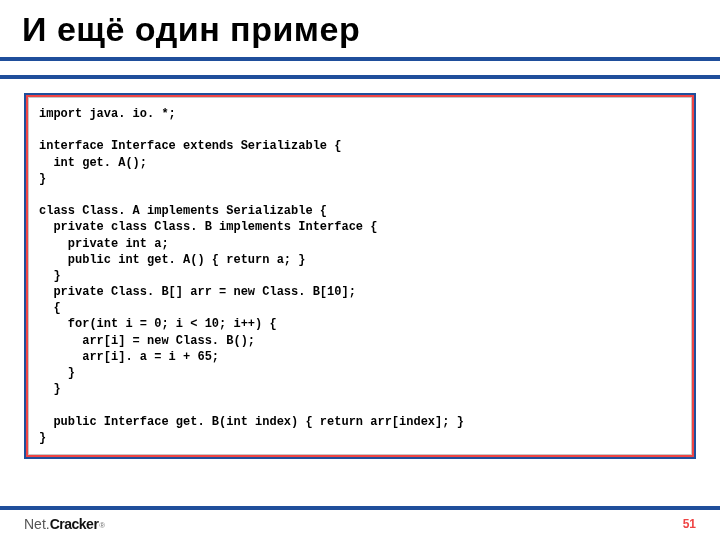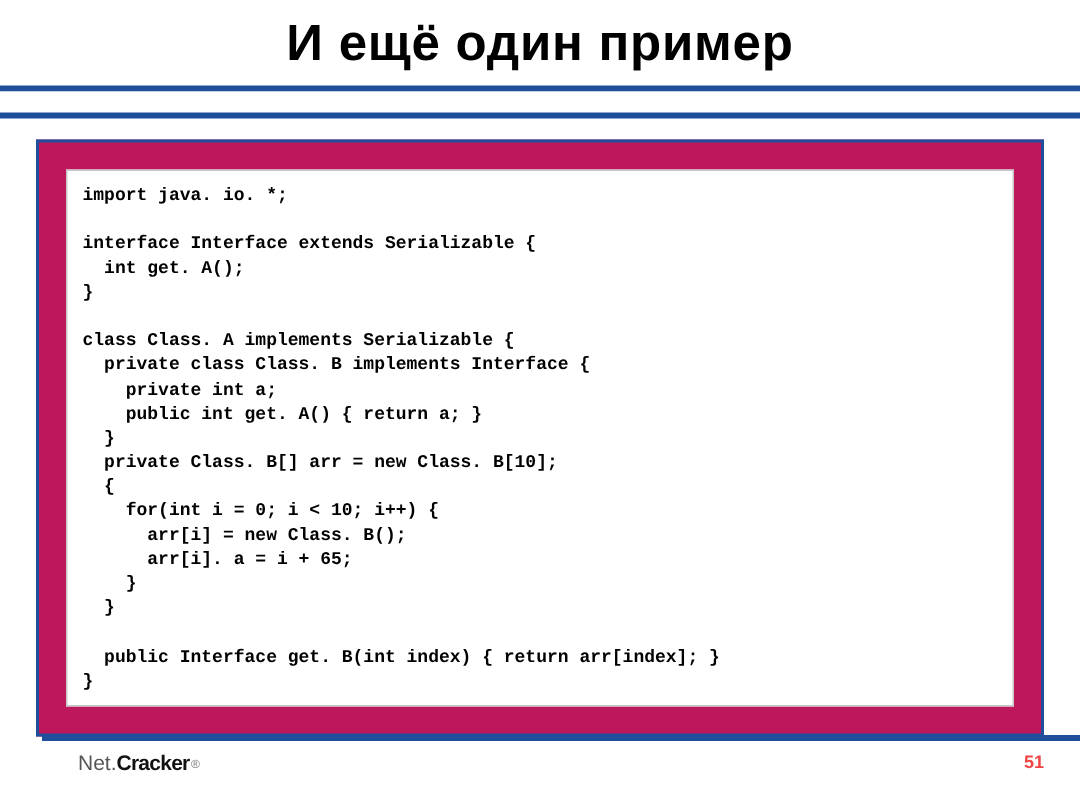--- a/index.html
+++ b/index.html
@@ -12,64 +12,62 @@
     overflow: hidden;
   }
   .slide {
     position: relative;
     width: 720px;
     height: 540px;
     box-sizing: border-box;
   }
   .title-wrap {
     padding: 10px 22px 0 22px;
-    text-align: center;
   }
   .slide-title {
     font-size: 34px;
     font-weight: 700;
     color: #000;
     margin: 0 0 8px 0;
     letter-spacing: 0.5px;
   }
   .bars {
     width: 100%;
   }
   .bar1 { height: 4px; background: #1f4e9b; }
   .bar2 { height: 14px; background: #fff; }
   .bar3 { height: 4px; background: #1f4e9b; }
 
   .code-outer {
     margin: 14px 24px 0 24px;
     border: 2px solid #1f4e9b;
-    background: #be185d;
-    padding: 18px;
+    background: #ef4444;
+    padding: 2px;
   }
   .code-inner {
     border: 1px solid #c8c8c8;
     padding: 8px 10px 8px 10px;
     background: #fff;
   }
   .code-inner pre {
     margin: 0;
     font-family: "Courier New", Courier, monospace;
     font-size: 12px;
     line-height: 1.35;
     font-weight: bold;
     color: #000;
     white-space: pre;
   }
 
   .footer {
     position: absolute;
-    bottom: 16px;
+    bottom: 0;
     left: 0;
     width: 100%;
     box-sizing: border-box;
-    padding-left: 28px;
   }
   .footer-bar { height: 4px; background: #1f4e9b; margin-bottom: 6px; }
   .footer-row {
     display: flex;
     justify-content: space-between;
     align-items: center;
     padding: 0 24px 8px 24px;
   }
   .logo {
     color: #333;

